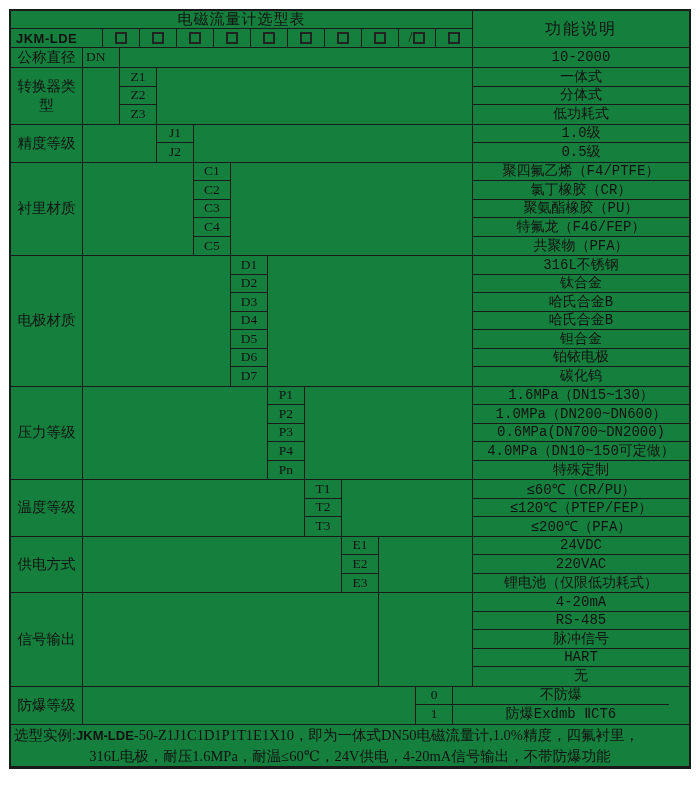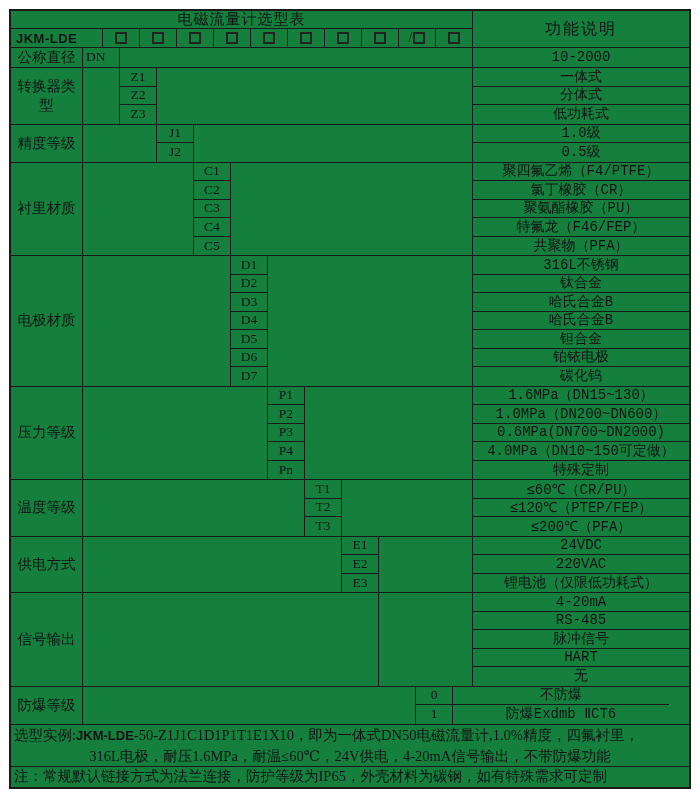--- a/index.html
+++ b/index.html
@@ -267,16 +267,15 @@
             <div class="cell desc">防爆Exdmb ⅡCT6</div>
           </div>
         </div>
       </div>
 
     <div class="example">
       <div class="ex1"><span>选型实例:</span><span class="bold-model">JKM-LDE</span><span>-50-Z1J1C1D1P1T1E1X10，即为一体式DN50电磁流量计,1.0%精度，四氟衬里，</span></div>
       <div class="ex2">316L电极，耐压1.6MPa，耐温≤60℃，24V供电，4-20mA信号输出，不带防爆功能</div>
     </div>
 
-    <div class="note">注：常规默认链接方式为法兰连接，防护等级为IP65，外壳材料为碳钢，如有特殊需求可定制</div>
 
   </div>
 </div>
 
 </body></html>

